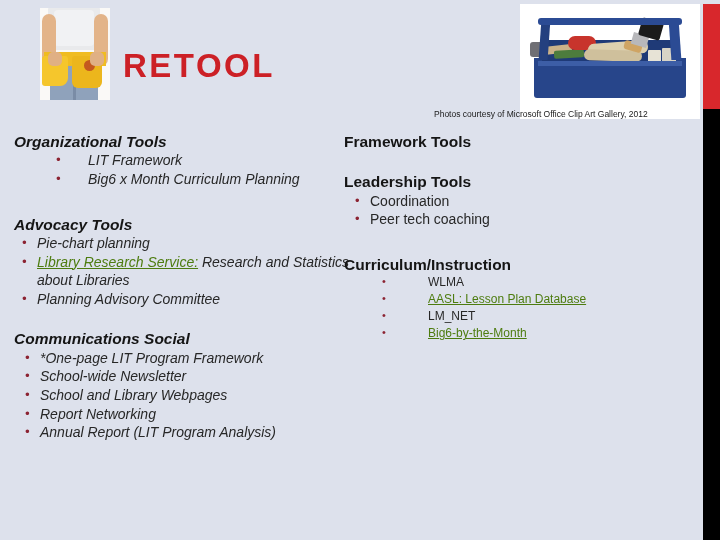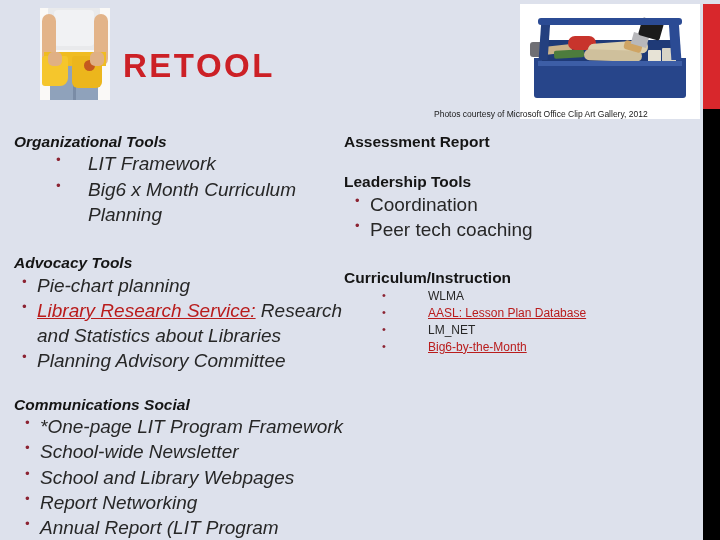--- a/index.html
+++ b/index.html
@@ -139,21 +139,21 @@
     line-height: 1.25;
   }
 
   ul.blist {
     list-style: none;
     margin: 0;
     padding: 0;
   }
   ul.blist > li {
     position: relative;
-    font-size: 19px;
+    font-size: 14px;
     color: #272727;
     line-height: 1.33;
   }
   ul.blist > li::before {
     content: "\2022";
     position: absolute;
     color: #8c2332;
     font-size: 13px;
     line-height: inherit;
   }
@@ -166,21 +166,21 @@
   ul.near  > li::before { left: 8px; }
 
   ul.mid   > li { padding-left: 26px; }
   ul.mid   > li::before { left: 11px; }
 
   ul.small { font-size: 12px; }
   ul.small > li { font-size: 12px; padding-left: 84px; line-height: 1.42; }
   ul.small > li::before { left: 38px; font-size: 11px; }
 
   .lnk {
-    color: #b91c1c;
+    color: #4d7c0f;
     text-decoration: underline;
   }
   .sup { font-size: 0.68em; vertical-align: super; }
 
   .gap-lg { height: 26px; }
   .gap-md { height: 21px; }
 </style>
 </head>
 <body>
 
@@ -256,21 +256,21 @@
     <li>*One-page LIT Program Framework</li>
     <li>School-wide Newsletter</li>
     <li>School and Library Webpages</li>
     <li>Report Networking</li>
     <li>Annual Report (LIT Program Analysis)</li>
   </ul>
 </div>
 
 <div class="col" id="col-right">
 
-  <div class="sec-head">Assessment Report</div>
+  <div class="sec-head">Framework Tools</div>
 
   <div class="gap-md"></div>
 
   <div class="sec-head">Leadership Tools</div>
   <ul class="blist mid">
     <li>Coordination</li>
     <li>Peer tech coaching</li>
   </ul>
 
   <div class="gap-lg"></div>

